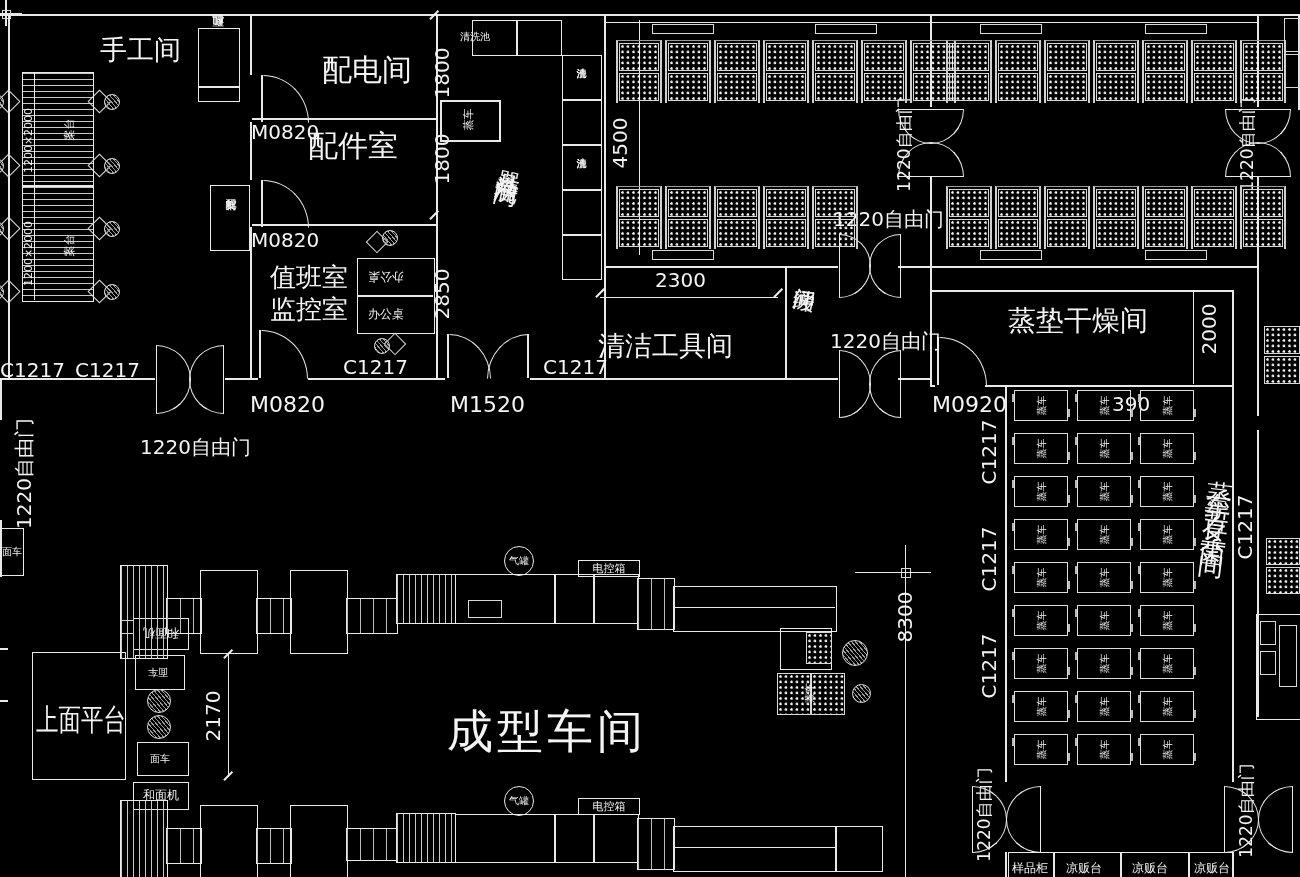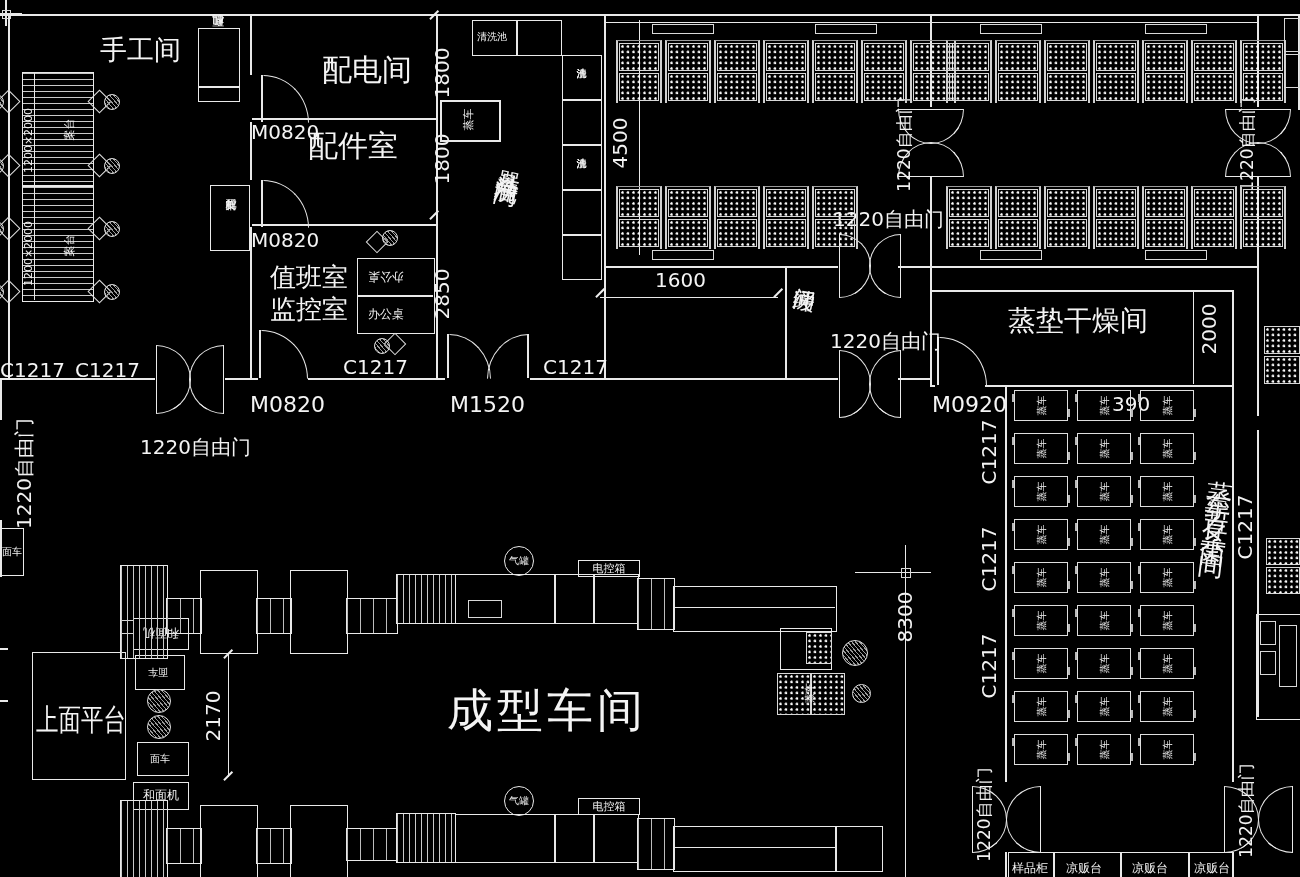--- a/index.html
+++ b/index.html
@@ -39,21 +39,21 @@
   .hatchh{background-image:repeating-linear-gradient(180deg,#c9c9c9 0 1px,transparent 1px 6px);}
   .hatchv{background-image:repeating-linear-gradient(90deg,#c9c9c9 0 1px,transparent 1px 6px);}
   .belt{background-image:repeating-linear-gradient(90deg,#bdbdbd 0 1px,transparent 1px 13px);}
   .worker i{position:absolute;border:1.2px solid #dedede;display:block;}
   .worker .head{border-radius:50%;background-image:repeating-linear-gradient(50deg,#9a9a9a 0 1px,transparent 1px 3px);}
   .worker .bodyq{transform:rotate(45deg);}
   .tick{position:absolute;width:12px;height:1.5px;background:#eee;transform:rotate(-45deg);}
   .f10{font-size:10px;} .f11{font-size:11px;} .f12{font-size:12px;}
   .f17{font-size:17px;} .f20{font-size:20px;} .f22{font-size:22px;} .f24{font-size:24px;}
   .f26{font-size:26px;} .f27{font-size:27px;} .f28{font-size:28px;} .f30{font-size:30px;}
-  .f46{font-size:46px;}
+  .f46{font-size:46px;margin-top:21px;}
 </style>
 </head>
 <body>
 
 <div class="canvas">
 
   <div class="w" style="left:0;top:13px;width:22px;height:1.5px"></div>
   <div class="w" style="left:5px;top:0;width:1.5px;height:26px"></div>
   <div class="bx1" style="left:2px;top:10px;width:7px;height:7px"></div>
 
@@ -128,20 +128,21 @@
   <div class="dR" style="left:972px;top:786px;width:33px;height:65px"></div>
   <div class="dL" style="left:1006px;top:786px;width:33px;height:65px"></div>
   <div class="dR" style="left:1224px;top:786px;width:33px;height:65px"></div>
   <div class="dL" style="left:1258px;top:786px;width:33px;height:65px"></div>
 
   <span class="lbl f27" style="left:100px;top:32px">手工间</span>
   <span class="lbl f30" style="left:322px;top:50px">配电间</span>
   <span class="lbl f30" style="left:308px;top:126px">配件室</span>
   <span class="lbl f26" style="left:270px;top:260px">值班室</span>
   <span class="lbl f26" style="left:270px;top:292px">监控室</span>
+  <span class="lbl f27" style="left:598px;top:328px">清洁工具间</span>
   <span class="lbl f28" style="left:1008px;top:302px">蒸垫干燥间</span>
   <span class="lbl f46" style="left:447px;top:680px;letter-spacing:4px">成型车间</span>
   <span class="lbl f30" style="left:36px;top:700px;transform:scaleX(0.75);transform-origin:left top">上面平台</span>
   <span class="lbl vtxt f24" style="left:497px;top:152px;letter-spacing:3px;transform:rotate(12deg)">器具清洗间</span>
   <span class="lbl vtxt f22" style="left:794px;top:272px;transform:rotate(10deg)">缓冲间</span>
   <span class="lbl vtxt f26" style="left:1202px;top:460px;letter-spacing:12px;transform:rotate(7deg)">蒸车暂存杀菌间</span>
 
   <span class="lbl f20" style="left:251px;top:120px">M0820</span>
   <span class="lbl f20" style="left:251px;top:228px">M0820</span>
   <span class="lbl f22" style="left:250px;top:392px">M0820</span>
@@ -193,21 +194,21 @@
     </div>
   <div class="tick" style="left:428px;top:14px"></div>
   <div class="tick" style="left:428px;top:214px"></div>
   <div class="w" style="left:639px;top:20px;width:1px;height:235px"></div>
   <div class="vnum" style="left:606px;top:108px;width:28px;height:70px">
       <span class="f20">4500</span>
     </div>
   <div class="w" style="left:600px;top:297px;width:178px;height:1px"></div>
   <div class="tick" style="left:594px;top:292px"></div>
   <div class="tick" style="left:772px;top:292px"></div>
-  <span class="lbl f20" style="left:655px;top:268px">1600</span>
+  <span class="lbl f20" style="left:655px;top:268px">2300</span>
   <div class="w" style="left:1193px;top:292px;width:1px;height:92px"></div>
   <div class="vnum" style="left:1196px;top:298px;width:26px;height:62px">
       <span class="f20">2000</span>
     </div>
   <span class="lbl f20" style="left:1112px;top:392px">390</span>
   <div class="w" style="left:905px;top:545px;width:1px;height:332px"></div>
   <div class="w" style="left:855px;top:572px;width:76px;height:1px"></div>
   <div class="bx1" style="left:901px;top:568px;width:8px;height:8px"></div>
   <div class="vnum" style="left:892px;top:588px;width:26px;height:58px">
       <span class="f20">8300</span>
@@ -279,21 +280,21 @@
   <div class="a worker" style="left:368px;top:228px;width:30px;height:28px">
       <i class="bodyq" style="left:1px;top:6px;width:14px;height:14px"></i>
       <i class="head" style="right:0;top:2px;width:14px;height:14px"></i>
     </div>
   <div class="a worker" style="left:374px;top:330px;width:30px;height:28px">
       <i class="bodyq" style="right:1px;top:6px;width:14px;height:14px"></i>
       <i class="head" style="left:0;top:8px;width:14px;height:14px"></i>
     </div>
 
   <div class="bx" style="left:472px;top:20px;width:44px;height:34px"></div>
-  <span class="lbl f10" style="left:477px;top:30px">清洗池</span>
+  <span class="lbl f10" style="left:460px;top:30px">清洗池</span>
   <div class="bx" style="left:516px;top:20px;width:44px;height:34px"></div>
   <div class="bx" style="left:562px;top:55px;width:38px;height:43px"></div>
   <span class="lbl vtxt f10" style="left:574px;top:60px">清洗池</span>
   <div class="bx" style="left:562px;top:100px;width:38px;height:43px"></div>
   <div class="bx" style="left:562px;top:145px;width:38px;height:43px"></div>
   <span class="lbl vtxt f10" style="left:574px;top:150px">清洗池</span>
   <div class="bx" style="left:562px;top:190px;width:38px;height:43px"></div>
   <div class="bx" style="left:562px;top:235px;width:38px;height:43px"></div>
   <div class="a" style="left:440px;top:100px;width:57px;height:38px;border:2px solid #e9e9e9"></div>
   <div class="vnum" style="left:452px;top:103px;width:32px;height:32px">

